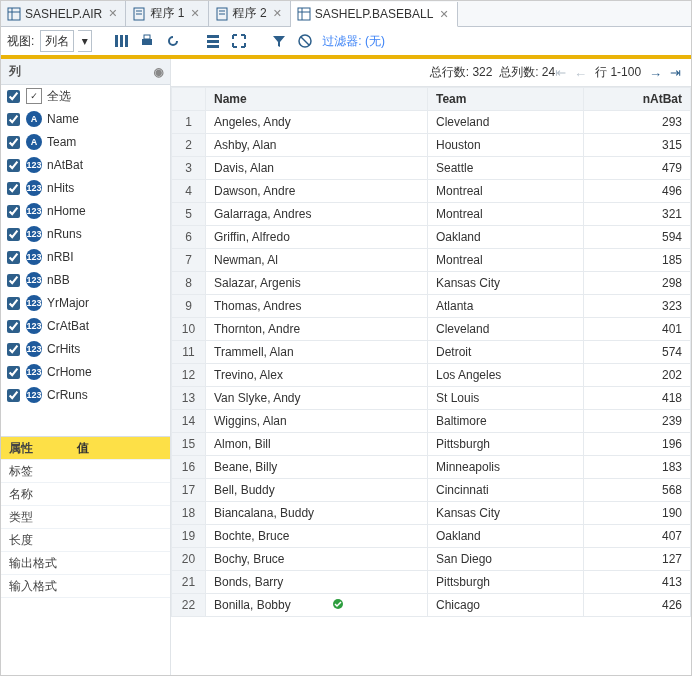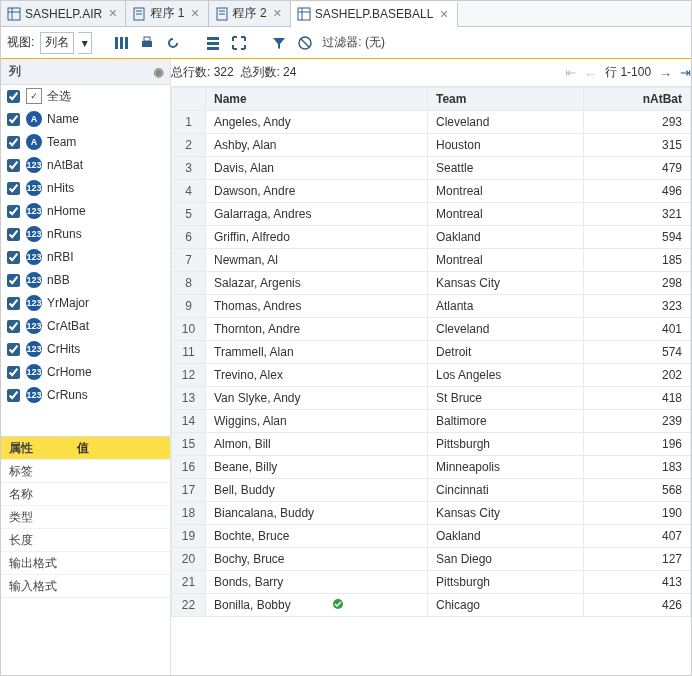--- a/index.html
+++ b/index.html
@@ -2,43 +2,43 @@
 <html><head>
 <meta charset="utf-8">
 <style>
 * { box-sizing: border-box; margin: 0; padding: 0; }
 body { font-family: "Microsoft YaHei", Arial, sans-serif; font-size: 12px; color: #333; background: #fff; width: 692px; height: 676px; overflow: hidden; display: flex; flex-direction: column; border: 1px solid #ccc; }
 .tabbar { display: flex; height: 26px; border-bottom: 1px solid #c0c7d0; background: #f6f8fa; }
 .tab { display: flex; align-items: center; padding: 0 8px 0 6px; border-right: 1px solid #c0c7d0; background: #eef2f6; cursor: pointer; }
 .tab.active { background: #fff; border-bottom: 1px solid #fff; position: relative; top: 1px; }
 .tab-icon { width: 14px; height: 14px; margin-right: 4px; display: inline-flex; align-items: center; justify-content: center; }
 .tab-close { margin-left: 6px; color: #888; font-size: 11px; }
-.toolbar { display: flex; align-items: center; height: 32px; padding: 0 6px; border-bottom: 1px solid #eab308; gap: 4px; }
+.toolbar { display: flex; align-items: center; height: 32px; padding: 0 6px; border-bottom: 4px solid #eab308; gap: 4px; }
 .tb-label { color: #333; margin-right: 2px; }
 .tb-select { border: 1px solid #b8c2cc; height: 22px; display: inline-flex; align-items: center; padding: 0 4px; background: #fff; }
 .tb-dd { border: 1px solid #b8c2cc; border-left: none; height: 22px; width: 14px; display: inline-flex; align-items: center; justify-content: center; background: #fff; }
 .tb-btn { width: 22px; height: 22px; display: inline-flex; align-items: center; justify-content: center; color: #2d5f8b; cursor: pointer; }
 .tb-sep { width: 10px; }
-.tb-text { color: #404040; margin-left: 2px; }
+.tb-text { color: #3b82f6; margin-left: 2px; }
 .content { flex: 1; display: flex; min-height: 0; }
 .sidebar { width: 170px; border-right: 1px solid #e0e4e8; display: flex; flex-direction: column; }
 .panel-head { height: 26px; background: #eef2f6; border-bottom: 1px solid #d8dee4; display: flex; align-items: center; padding: 0 8px; color: #555; font-weight: bold; position: relative; }
 .panel-head .coll { position: absolute; right: 6px; color: #888; }
 .collist { overflow-y: scroll; height: 352px; border-bottom: 1px solid #d8dee4; position: relative; }
 .colrow { display: flex; align-items: center; height: 23px; padding: 0 6px; border-bottom: 1px solid transparent; }
 .colrow input[type=checkbox] { margin-right: 6px; accent-color: #2d5f8b; }
 .coltype { width: 16px; height: 16px; border-radius: 50%; background: #1e5a9c; color: #fff; font-size: 9px; display: inline-flex; align-items: center; justify-content: center; margin-right: 5px; font-weight: bold; }
 .coltype.char { background: #1e5a9c; }
 .coltype.num  { background: #1e5a9c; }
 .proptable { flex: 1; overflow: auto; }
 .proprow { display: flex; height: 23px; border-bottom: 1px solid #eef2f6; }
 .proprow .k { width: 70px; padding-left: 8px; display: flex; align-items: center; color: #444; }
 .proprow .v { flex: 1; padding-left: 6px; display: flex; align-items: center; }
 .main { flex: 1; display: flex; flex-direction: column; min-width: 0; }
-.gridhead { height: 28px; display: flex; align-items: center; padding: 0 0; justify-content: space-between; border-bottom: 1px solid #e0e4e8; }
+.gridhead { height: 28px; display: flex; align-items: center; padding: 0 10px; justify-content: flex-end; border-bottom: 1px solid #e0e4e8; }
 .nav { display: flex; align-items: center; gap: 8px; }
 .nav .arrow { color: #2d5f8b; cursor: pointer; font-size: 13px; }
 .nav .arrow.dis { color: #b8c2cc; }
 .gridwrap { flex: 1; overflow: auto; position: relative; }
 table.data { border-collapse: collapse; width: 100%; }
 table.data th, table.data td { border: 1px solid #e6eaee; padding: 0 8px; height: 23px; text-align: left; white-space: nowrap; }
 table.data th { background: #f1f4f7; color: #333; font-weight: bold; position: sticky; top: 0; }
 table.data td.rn { background: #f1f4f7; color: #555; text-align: center; width: 34px; }
 table.data th.rn { width: 34px; }
 table.data td.num, table.data th.num { text-align: right; }
@@ -350,21 +350,21 @@
             </tr>
             <tr>
               <td class="rn">12</td>
               <td>Trevino, Alex</td>
               <td>Los Angeles</td>
               <td class="num">202</td>
             </tr>
             <tr>
               <td class="rn">13</td>
               <td>Van Slyke, Andy</td>
-              <td>St Bruce</td>
+              <td>St Louis</td>
               <td class="num">418</td>
             </tr>
             <tr>
               <td class="rn">14</td>
               <td>Wiggins, Alan</td>
               <td>Baltimore</td>
               <td class="num">239</td>
             </tr>
             <tr>
               <td class="rn">15</td>

